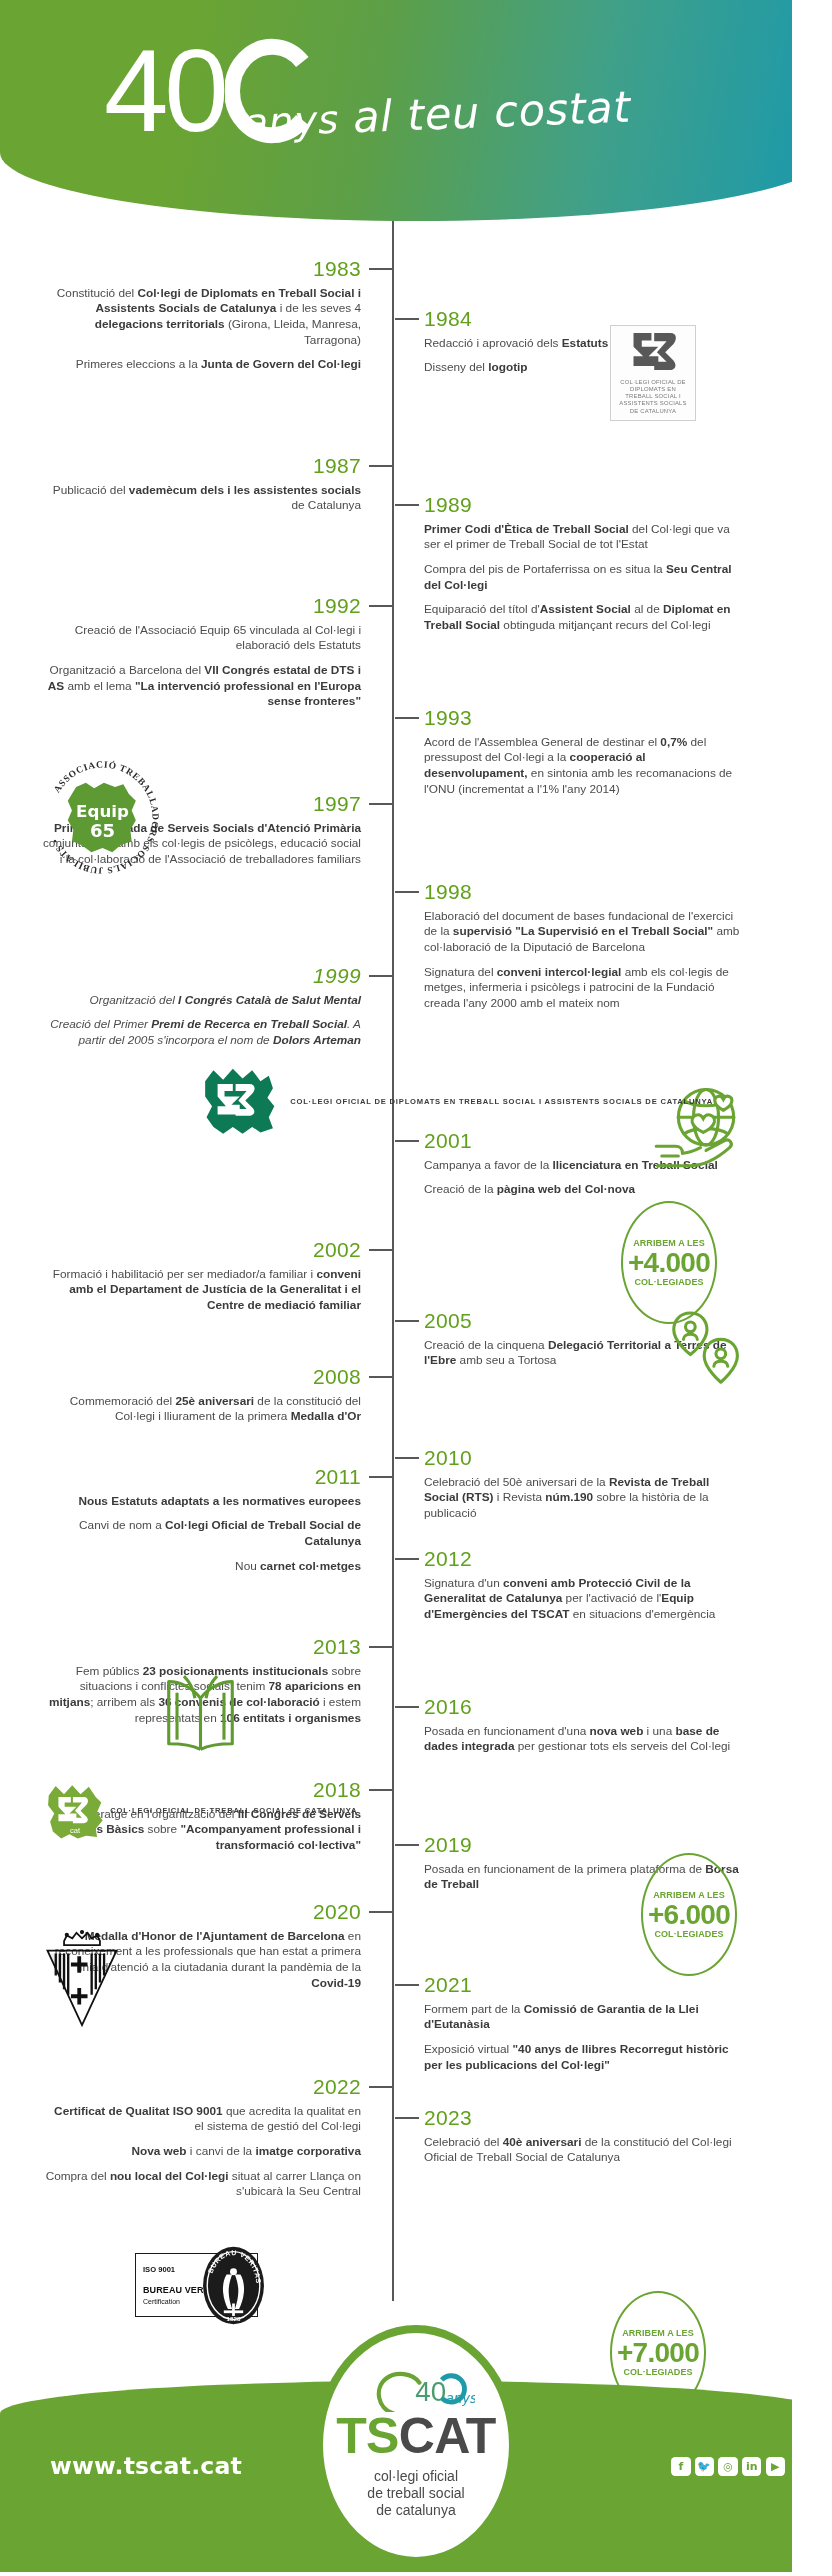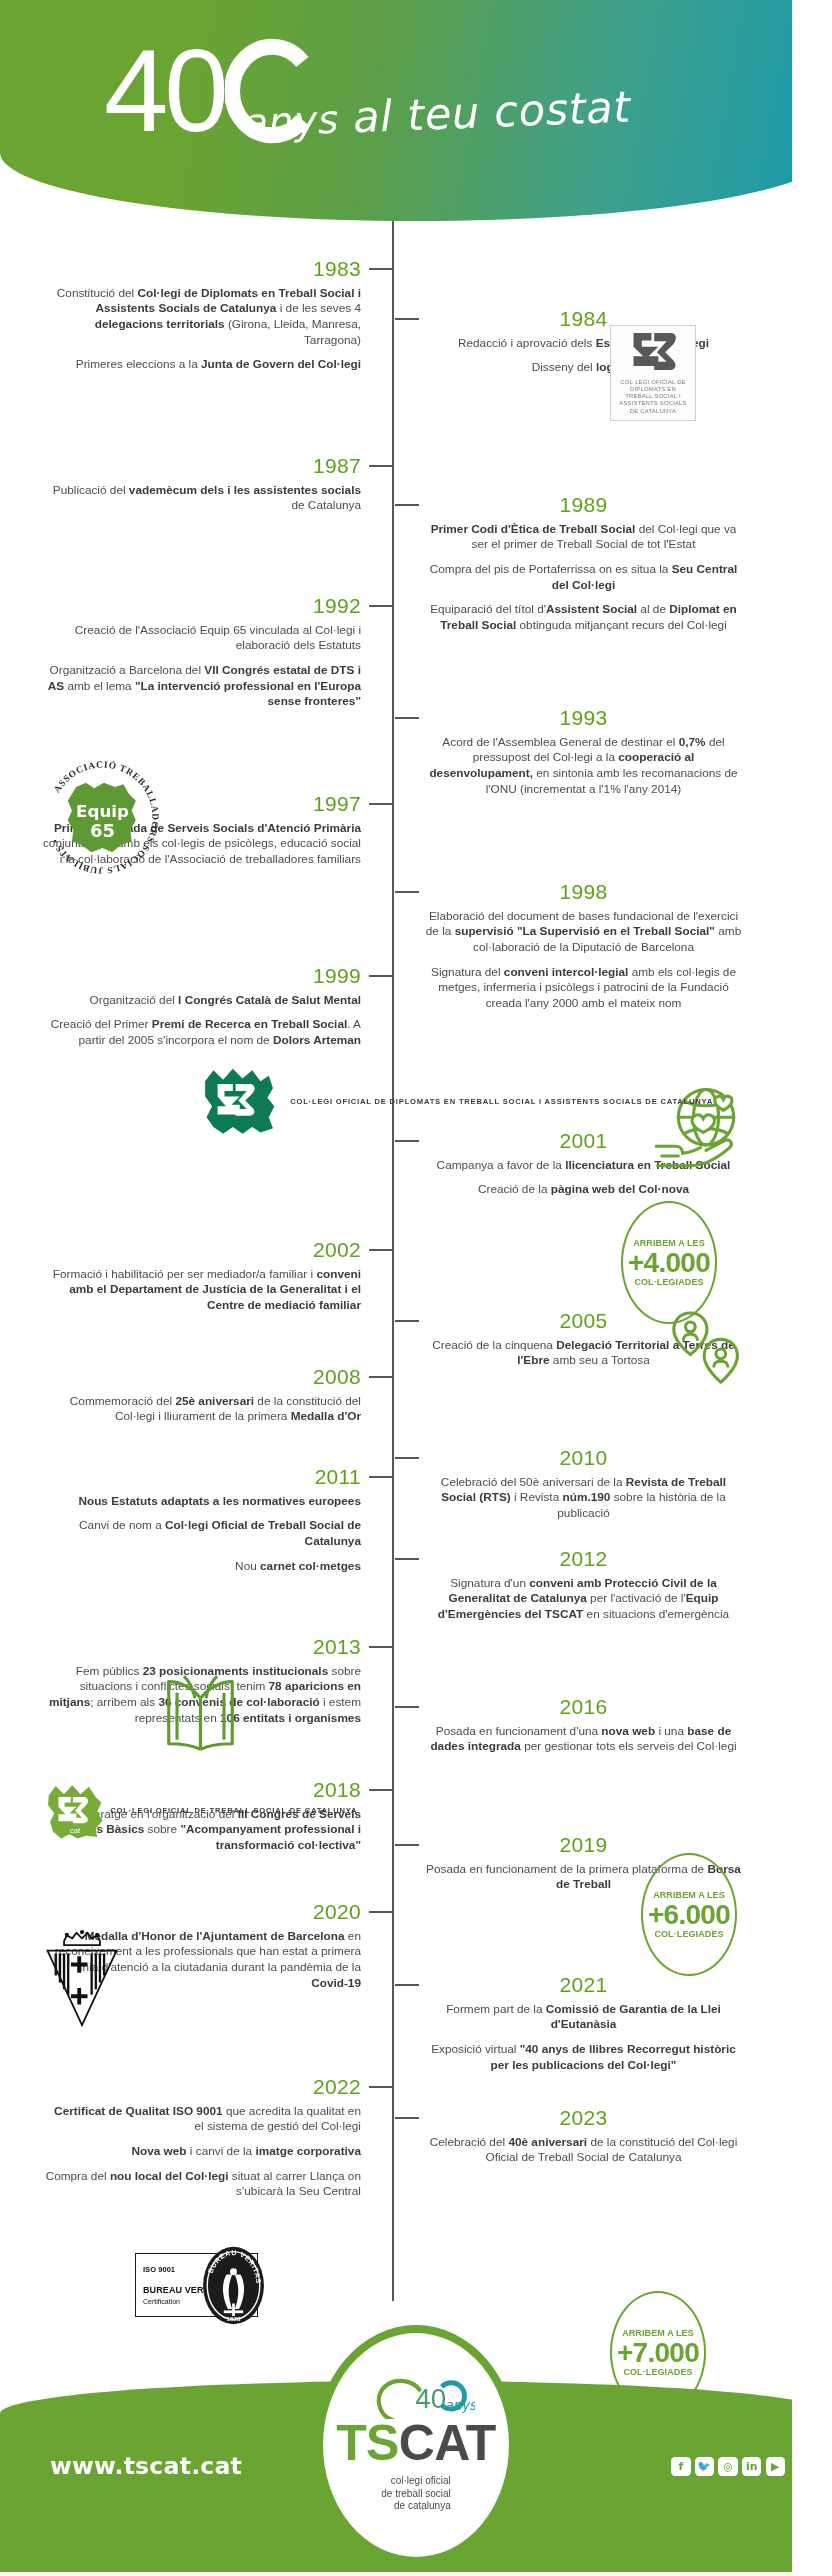--- a/index.html
+++ b/index.html
@@ -86,21 +86,21 @@
     background:#58585a;
   }
   .tick.left  { left:369px; }
   .tick.right { left:395px; }
 
   .side {
     position:absolute;
     width:319px;
   }
   .side.left  { left:42px;  text-align:right; }
-  .side.right { left:424px; text-align:center; }
+  .side.right { left:424px; text-align:left; }
 
   .year {
     color:#61a01b;
     font-size:21px;
     line-height:1;
     font-weight:400;
     font-family:"Liberation Sans", sans-serif;
     margin-bottom:6.2px;
     letter-spacing:0.3px;
   }
@@ -202,24 +202,24 @@
     align-items:center;
     justify-content:center;
     z-index:4;
   }
   .fl-40 { position:relative; margin-bottom:-2.8px; }
   .fl-tscat { font-size:50px; font-weight:700; letter-spacing:-0.7px; line-height:1; }
   .fl-tscat .ts { color:#6aa432; }
   .fl-tscat .cat { color:#4a4a4a; }
   .fl-sub {
     margin-top:7px;
-    font-size:10px;
+    font-size:14px;
     line-height:1.22;
     color:#4a4a4a;
-    text-align:right;
+    text-align:center;
     font-family:"Liberation Sans", sans-serif;
   }
   .footer-url {
     position:absolute;
     left:50px; bottom:92px;
     color:#fff;
     font-size:23.6px;
     font-weight:700;
     letter-spacing:0.2px;
     font-family:"DejaVu Sans", sans-serif;
@@ -318,21 +318,21 @@
         <div class="row" style="top: 670px;">
           <div class="tick right"></div>
           <div class="side right" style="top: -9.7px;">
             <div class="year">1998</div>
             <div class="para">Elaboració del document de bases fundacional de l'exercici de la <b>supervisió "La Supervisió en el Treball Social"</b> amb col·laboració de la Diputació de Barcelona</div>
             <div class="para">Signatura del <b>conveni intercol·legial</b> amb els col·legis de metges, infermeria i psicòlegs i patrocini de la Fundació creada l'any 2000 amb el mateix nom</div>
           </div>
         </div>
         <div class="row" style="top: 754px;">
           <div class="tick left"></div>
-          <div class="side left" style="top: -9.7px;">
+          <div class="side left" style="top: -9.7px; font-style: italic;">
             <div class="year">1999</div>
             <div class="para">Organització del <b>I Congrés Català de Salut Mental</b></div>
             <div class="para">Creació del Primer <b>Premi de Recerca en Treball Social</b>. A partir del 2005 s'incorpora el nom de <b>Dolors Arteman</b></div>
           </div>
         </div>
         <div class="row" style="top: 919px;">
           <div class="tick right"></div>
           <div class="side right" style="top: -9.7px;">
             <div class="year">2001</div>
             <div class="para">Campanya a favor de la <b>llicenciatura en Treball Social</b></div>

